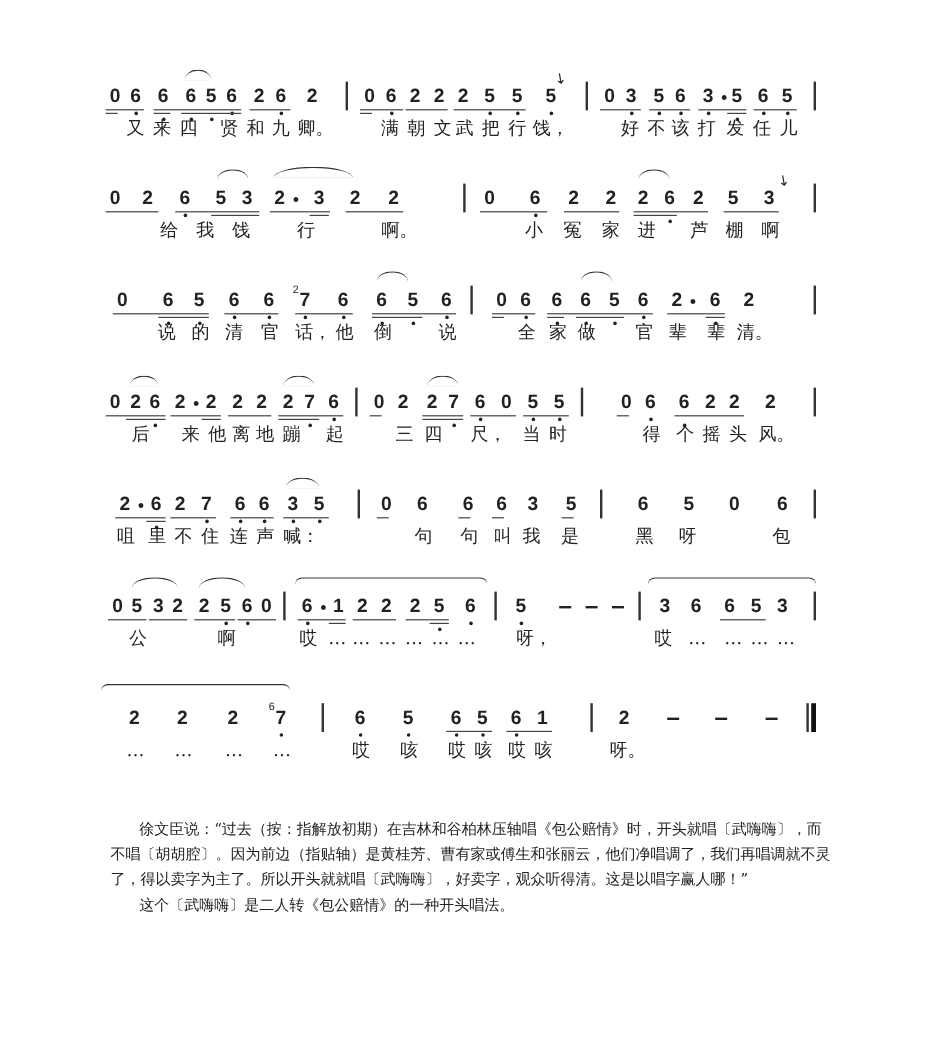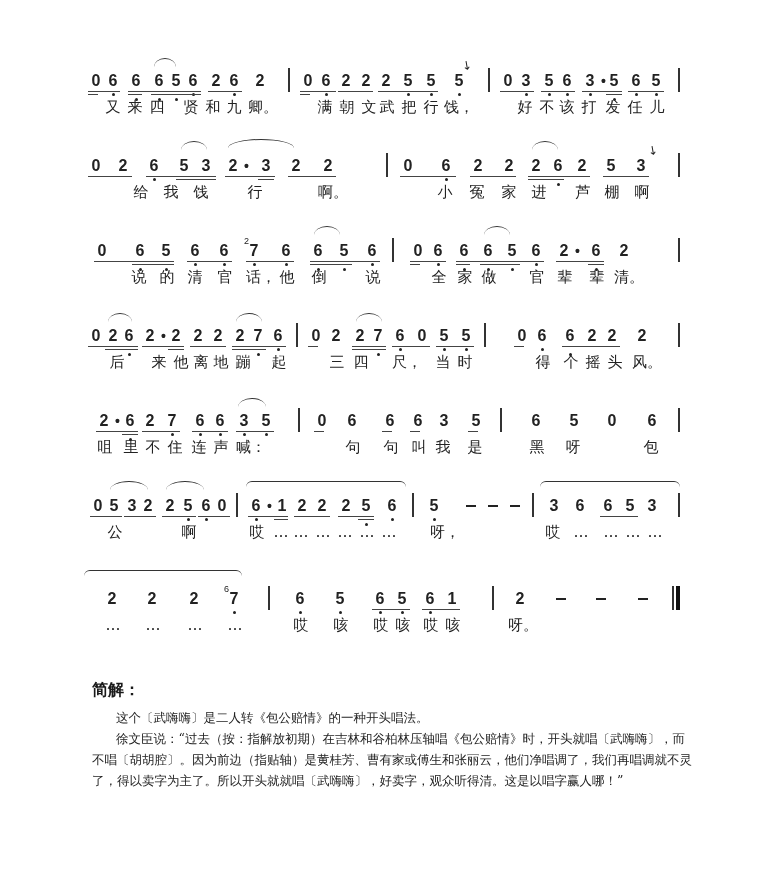--- a/index.html
+++ b/index.html
@@ -458,16 +458,15 @@
     <span class="lyric" style="left:244px;">咳</span>
     <span class="lyric" style="left:284px;">哎</span>
     <span class="lyric" style="left:306px;">咳</span>
     <span class="lyric" style="left:334px;">哎</span>
     <span class="lyric" style="left:356px;">咳</span>
     <span class="lyric" style="left:420px;width:28px;">呀。</span>
   </div>
 </div>
 
 <div class="notes-section">
-  <div class="notes-title">简解：</div>
+  <p class="notes-para">徐文臣说：“过去（按：指解放初期）在吉林和谷柏林压轴唱《包公赔情》时，开头就唱〔武嗨嗨〕，而不唱〔胡胡腔〕。因为前边（指贴轴）是黄桂芳、曹有家或傅生和张丽云，他们净唱调了，我们再唱调就不灵了，得以卖字为主了。所以开头就就唱〔武嗨嗨〕，好卖字，观众听得清。这是以唱字赢人哪！”</p>
   <p class="notes-para">这个〔武嗨嗨〕是二人转《包公赔情》的一种开头唱法。</p>
-  <p class="notes-para">徐文臣说：“过去（按：指解放初期）在吉林和谷柏林压轴唱《包公赔情》时，开头就唱〔武嗨嗨〕，而不唱〔胡胡腔〕。因为前边（指贴轴）是黄桂芳、曹有家或傅生和张丽云，他们净唱调了，我们再唱调就不灵了，得以卖字为主了。所以开头就就唱〔武嗨嗨〕，好卖字，观众听得清。这是以唱字赢人哪！”</p>
 </div>
 
 </body></html>

